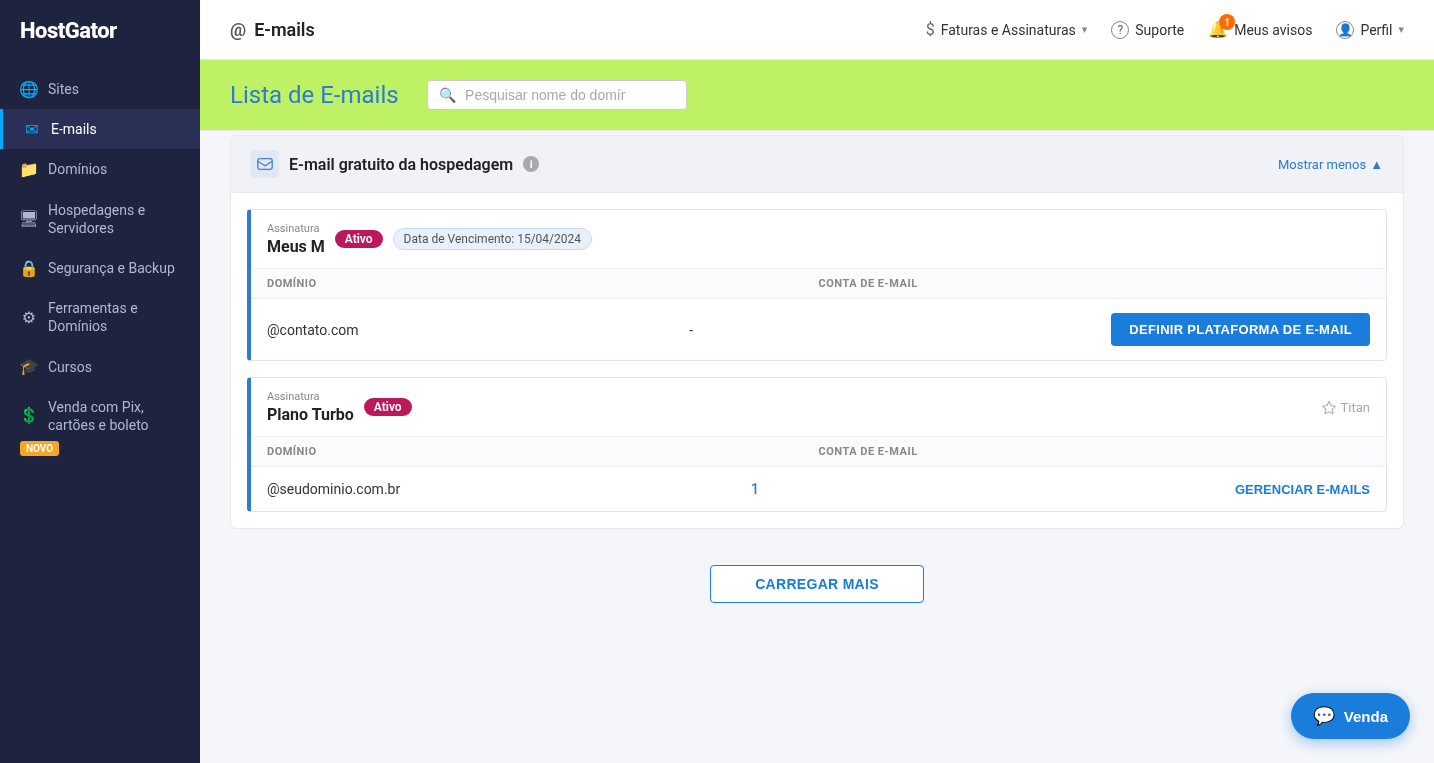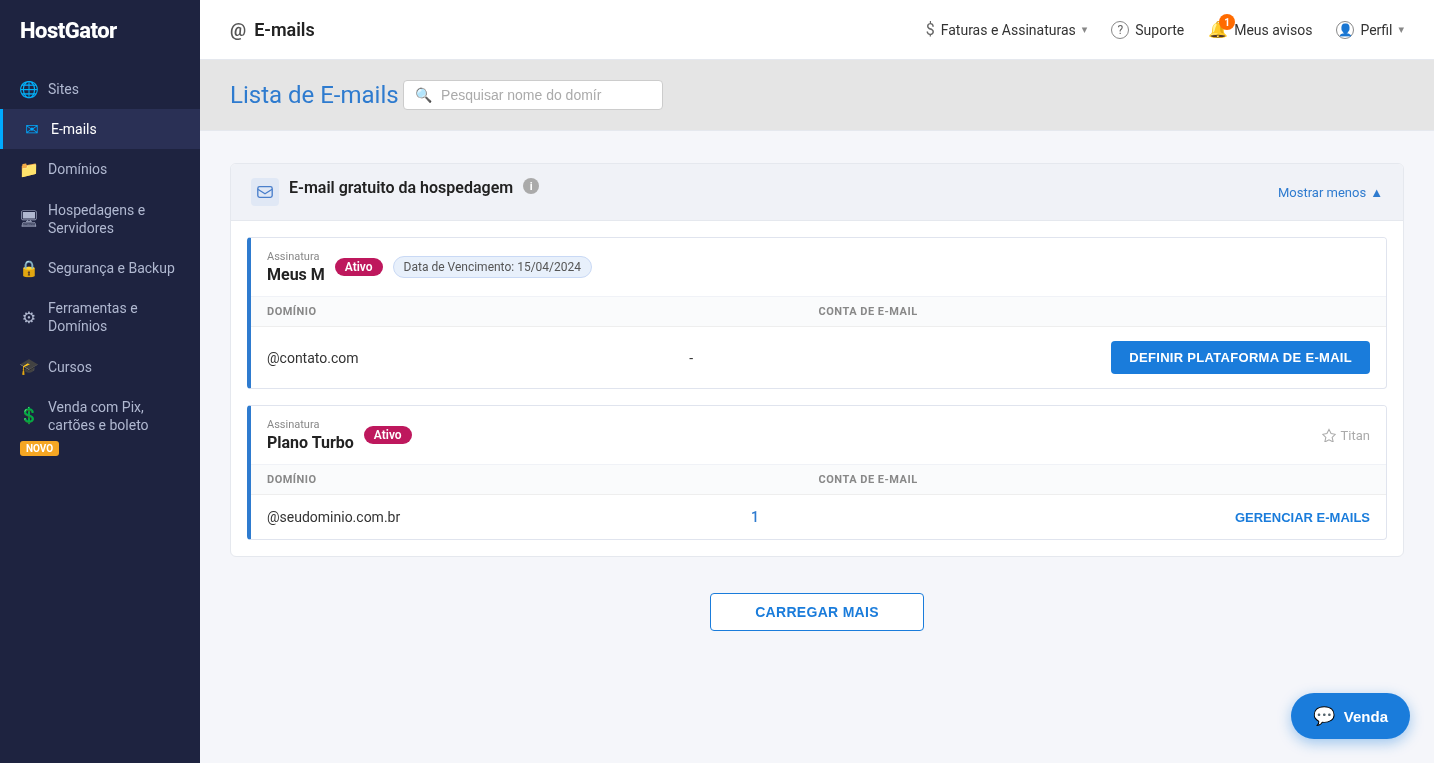--- a/index.html
+++ b/index.html
@@ -125,25 +125,25 @@
       flex: 1;
       overflow-y: auto;
       padding: 30px 30px 20px 30px;
       background: #f5f6fa;
     }
 
     
     #page-header {
       display: flex;
       align-items: center;
-      gap: 4px;
+      gap: 28px;
       margin-bottom: 24px;
-      background: #e5e5e5;
+      background: #bef264;
       padding: 20px 30px;
-      margin: -30px -30px 32px -30px;
+      margin: -30px -30px 4px -30px;
       border-bottom: 1px solid #e5e8ee;
     }
     #page-title {
       font-size: 24px;
       font-weight: 400;
       color: #2e7bcf;
     }
     #search-wrapper {
       display: flex;
       align-items: center;
@@ -176,21 +176,21 @@
     .section-header {
       display: flex;
       align-items: center;
       justify-content: space-between;
       padding: 14px 20px;
       background: #f0f2f7;
       border-bottom: 1px solid #e5e8ee;
     }
     .section-header-left {
       display: flex;
-      align-items: flex-start;
+      align-items: center;
       gap: 10px;
     }
     .section-icon {
       width: 28px;
       height: 28px;
       background: #e0e8f5;
       border-radius: 4px;
       display: flex;
       align-items: center;
       justify-content: center;

